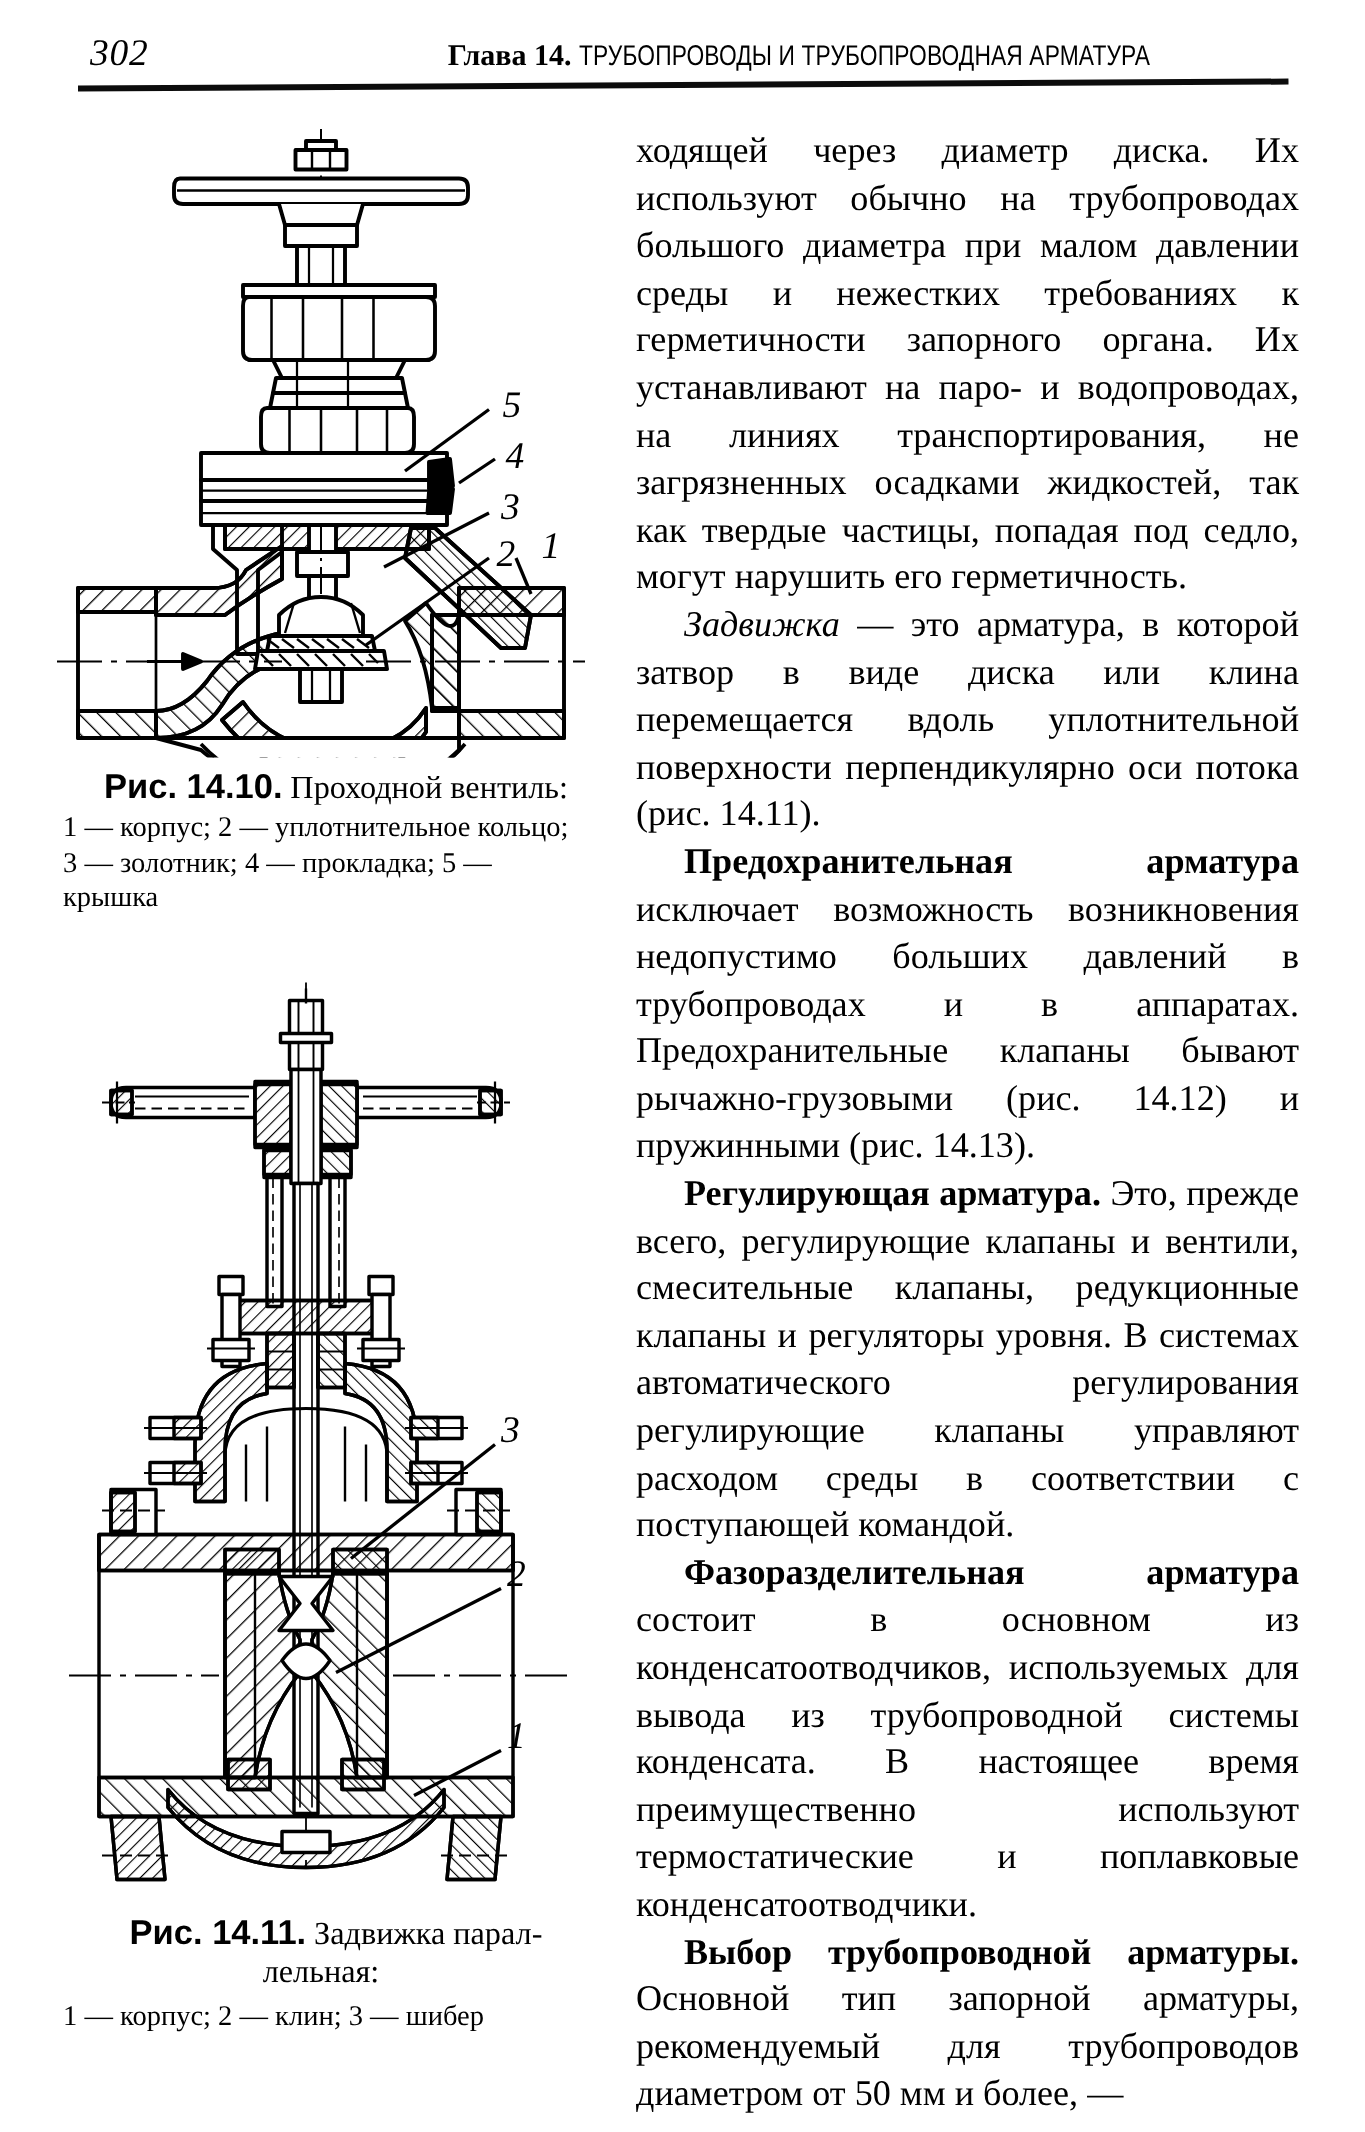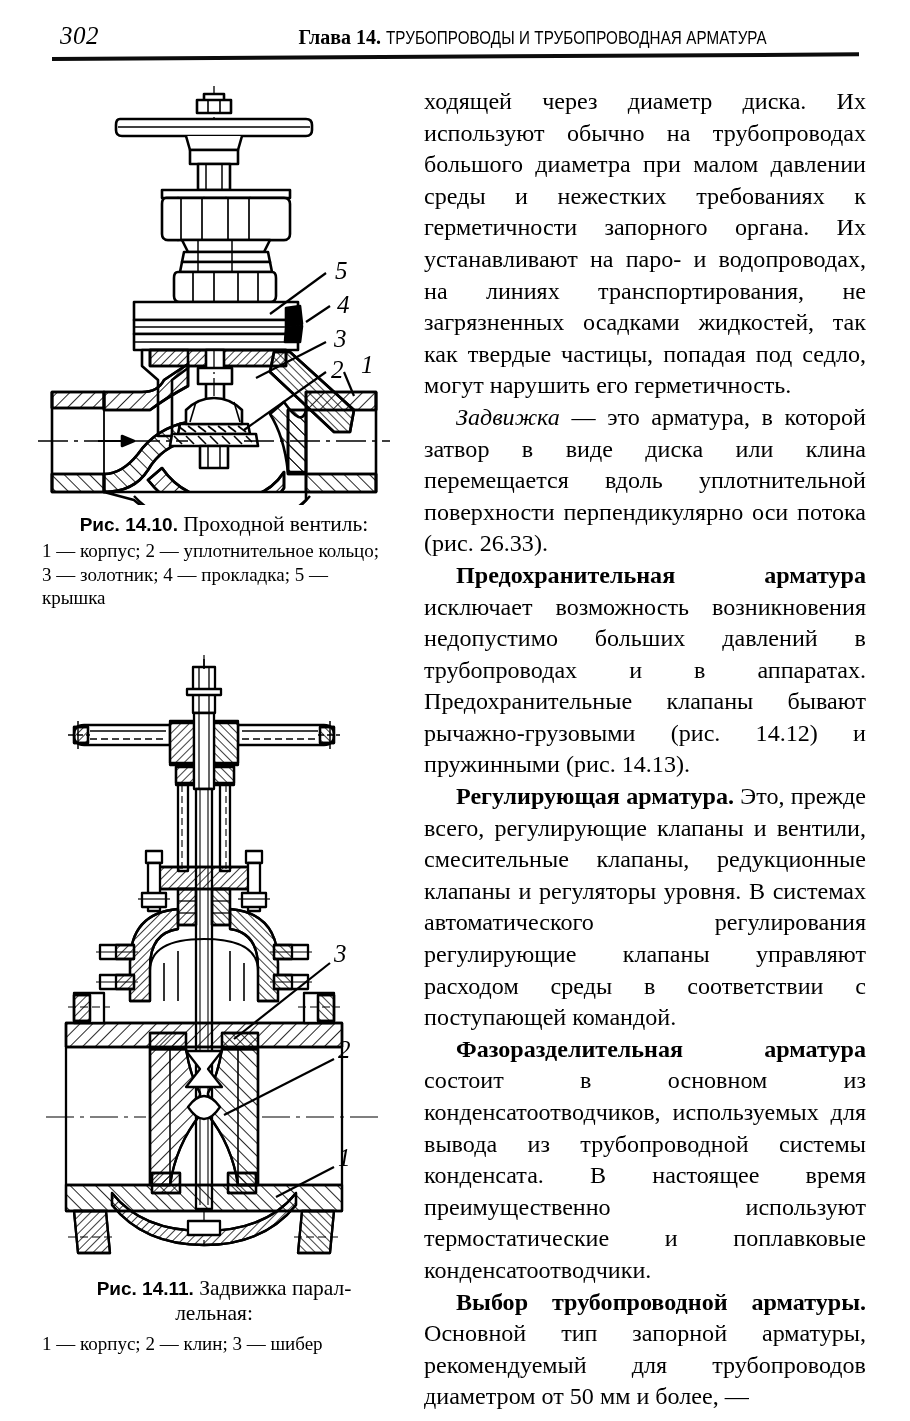--- a/index.html
+++ b/index.html
@@ -99,21 +99,21 @@
 
   
   .fig-caption {
     text-align: center;
     font-size: 21px;
     line-height: 25px;
   }
   .fig-caption .fig-num {
     font-family: "Liberation Sans", "DejaVu Sans", sans-serif;
     font-weight: bold;
-    font-size: 19px;
+    font-size: 23px;
     margin-left: 20px;
   }
   .fig-caption .fig-title {
     font-size: 21.5px;
   }
   .fig-legend {
     font-size: 19px;
     line-height: 23.5px;
     margin-top: 2px;
   }
@@ -507,21 +507,21 @@
       <span>1 — корпус; 2 — клин; 3 — шибер</span>
     </div>
   </div>
 
 </div>
 
 <div id="right-col">
 
   <p class="para"><span>ходящей через диаметр диска. Их используют обычно на трубопроводах большого диаметра при малом давлении среды и нежестких требованиях к герметичности запорного органа. Их устанавливают на паро- и водопроводах, на линиях транспортирования, не загрязненных осадками жидкостей, так как твердые частицы, попадая под седло, могут нарушить его герметичность.</span></p>
 
-  <p class="para indent"><i>Задвижка</i><span> — это арматура, в которой затвор в виде диска или клина перемещается вдоль уплотнительной поверхности перпендикулярно оси потока (рис. 26.33).</span></p>
+  <p class="para indent"><i>Задвижка</i><span> — это арматура, в которой затвор в виде диска или клина перемещается вдоль уплотнительной поверхности перпендикулярно оси потока (рис. 14.11).</span></p>
 
   <p class="para indent"><b>Предохранительная арматура</b><span> исключает возможность возникновения недопустимо больших давлений в трубопроводах и в аппаратах. Предохранительные клапаны бывают рычажно-грузовыми (рис. 14.12) и пружинными (рис. 14.13).</span></p>
 
   <p class="para indent"><b>Регулирующая арматура.</b><span> Это, прежде всего, регулирующие клапаны и вентили, смесительные клапаны, редукционные клапаны и регуляторы уровня. В системах автоматического регулирования регулирующие клапаны управляют расходом среды в соответствии с поступающей командой.</span></p>
 
   <p class="para indent"><b>Фазоразделительная арматура</b><span> состоит в основном из конденсатоотводчиков, используемых для вывода из трубопроводной системы конденсата. В настоящее время преимущественно используют термостатические и поплавковые конденсатоотводчики.</span></p>
 
   <p class="para indent"><b>Выбор трубопроводной арматуры.</b><span> Основной тип запорной арматуры, рекомендуемый для трубопроводов диаметром от 50 мм и более, —</span></p>
 
 </div>

